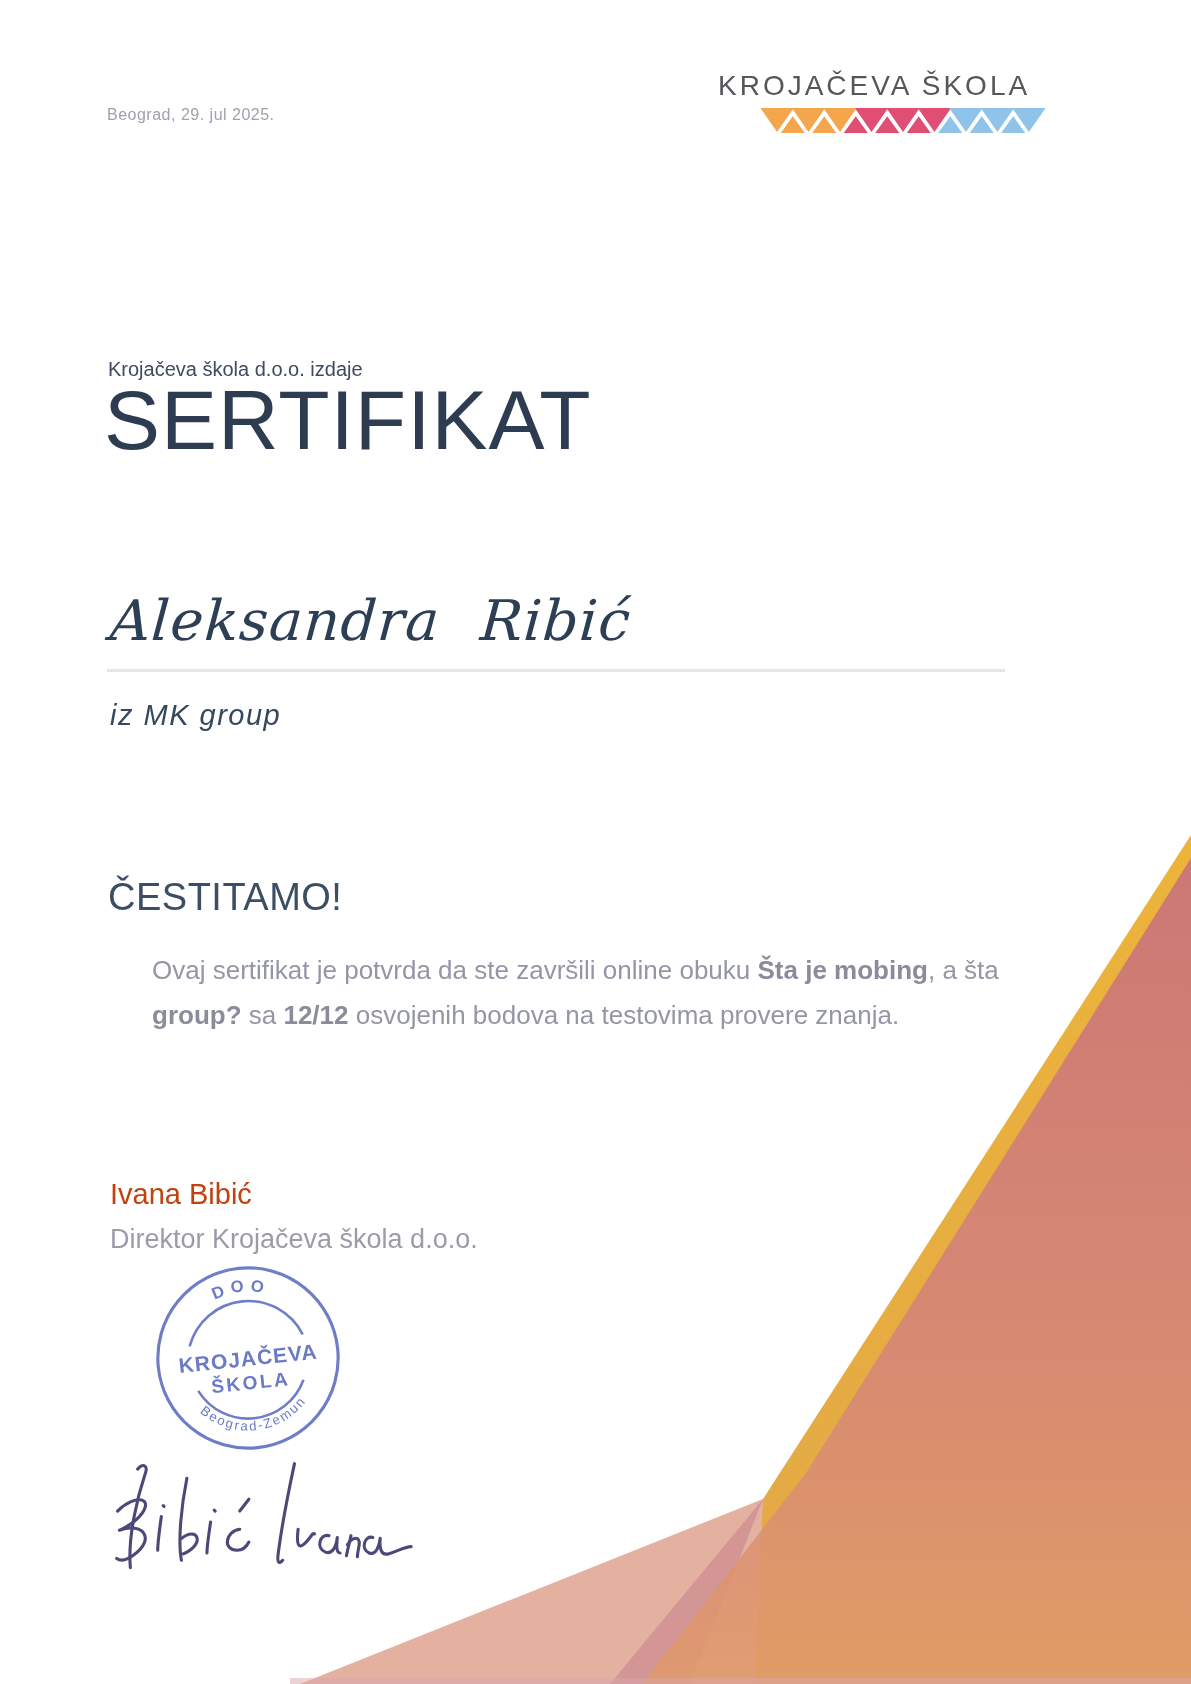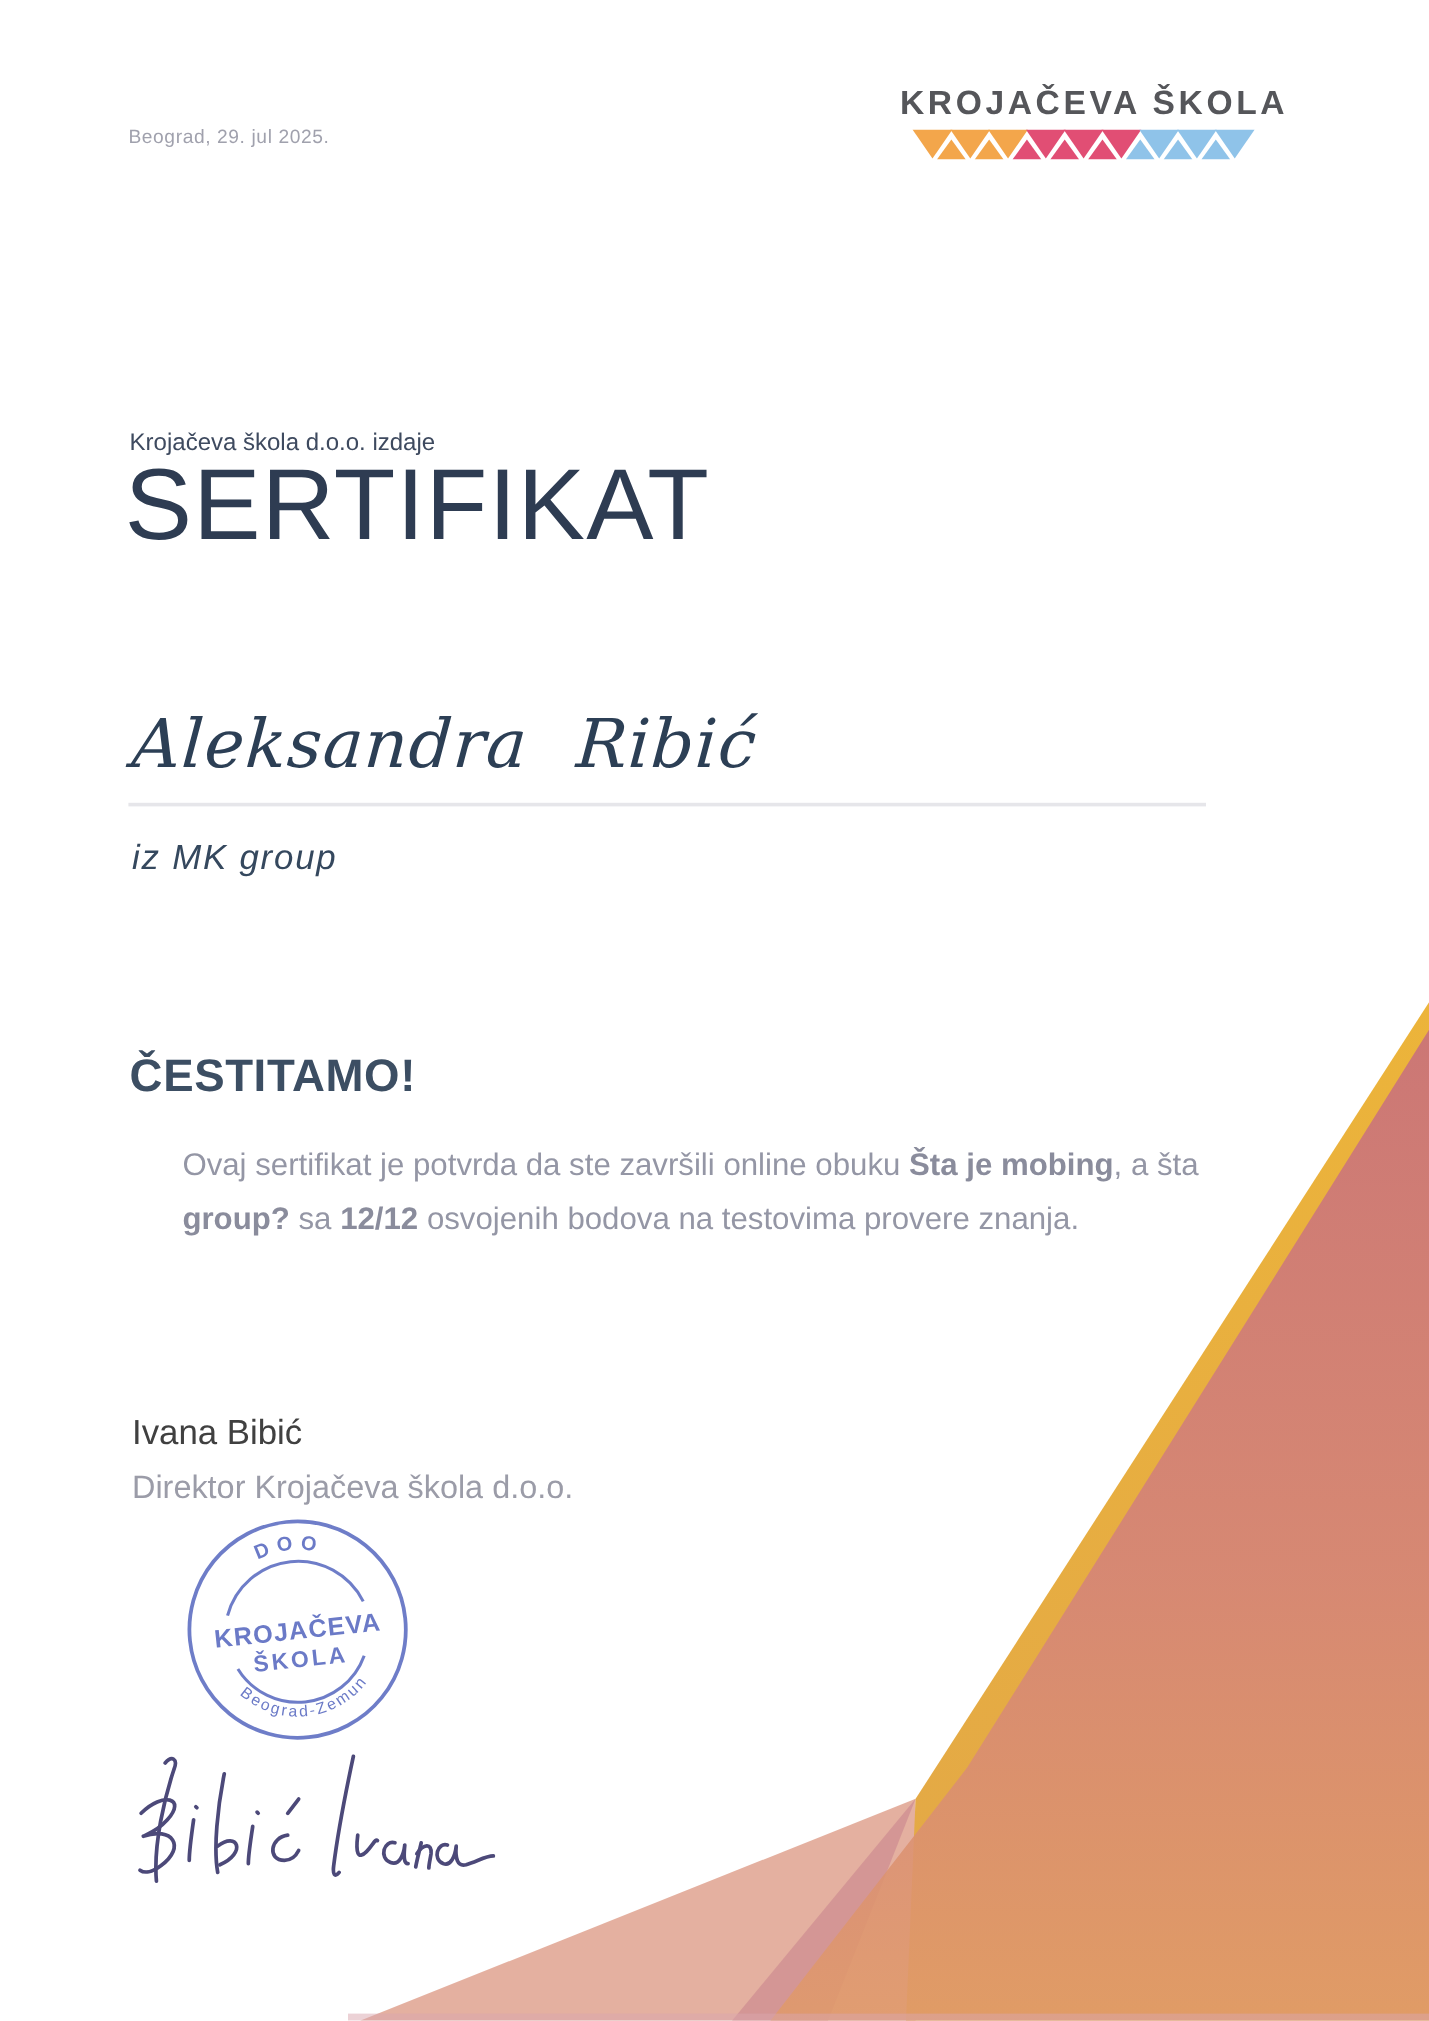--- a/index.html
+++ b/index.html
@@ -4,42 +4,42 @@
 <style>
   html,body{margin:0;padding:0;background:#ffffff;}
   #page{
     position:relative;width:1191px;height:1684px;margin:0 auto;
     background:#ffffff;overflow:hidden;
     font-family:"Liberation Sans",sans-serif;
   }
   .abs{position:absolute;}
   
   .date{left:107px;top:106px;font-size:16px;color:#a0a1ad;letter-spacing:.5px;}
-  .logo-text{left:750px;top:70px;width:330px;font-size:28px;letter-spacing:3px;
-    color:#55565a;font-weight:700;white-space:nowrap;}
+  .logo-text{left:718px;top:70px;width:330px;font-size:28px;letter-spacing:3px;
+    color:#55565a;font-weight:400;white-space:nowrap;}
   .ribbon{left:749px;top:108px;}
   
   .issuer{left:108px;top:358px;font-size:20px;color:#3e4a5f;}
   .title{left:104px;top:372px;font-size:84px;font-weight:400;color:#2e3c52;
     letter-spacing:1px;}
   
   .name{left:108px;top:588px;font-size:56px;color:#2c3f55;
     font-family:"DejaVu Serif",serif;font-style:italic;font-weight:500;
     letter-spacing:1px;word-spacing:22px;transform:skewX(-4deg);transform-origin:left bottom;}
   .name-line{left:107px;top:669px;width:898px;height:3px;background:#e6e6ea;}
   .company{left:110px;top:699px;font-size:29px;color:#35485e;font-style:italic;
     font-weight:500;letter-spacing:1.5px;}
   
-  .congrats{left:108px;top:876px;font-size:38px;color:#3c4e63;font-weight:700;
+  .congrats{left:108px;top:876px;font-size:38px;color:#3c4e63;font-weight:400;
     letter-spacing:.5px;}
   .body-text{left:108px;top:948px;width:990px;font-size:26px;line-height:45px;
     color:#9496a5;margin-left:44px;}
   .body-text b{color:#8a8c9c;font-weight:700;}
   
-  .sig-name{left:110px;top:1178px;font-size:29px;color:#404040;font-weight:500;}
+  .sig-name{left:110px;top:1178px;font-size:29px;color:#c2410c;font-weight:500;}
   .sig-title{left:110px;top:1224px;font-size:27px;color:#9b9ca8;}
   .stamp{left:150px;top:1260px;}
   .signature{left:103px;top:1458px;}
   .deco{left:0;top:0;}
   .content{position:relative;z-index:2;}
 </style>
 </head>
 <body>
 
 <div id="page">

